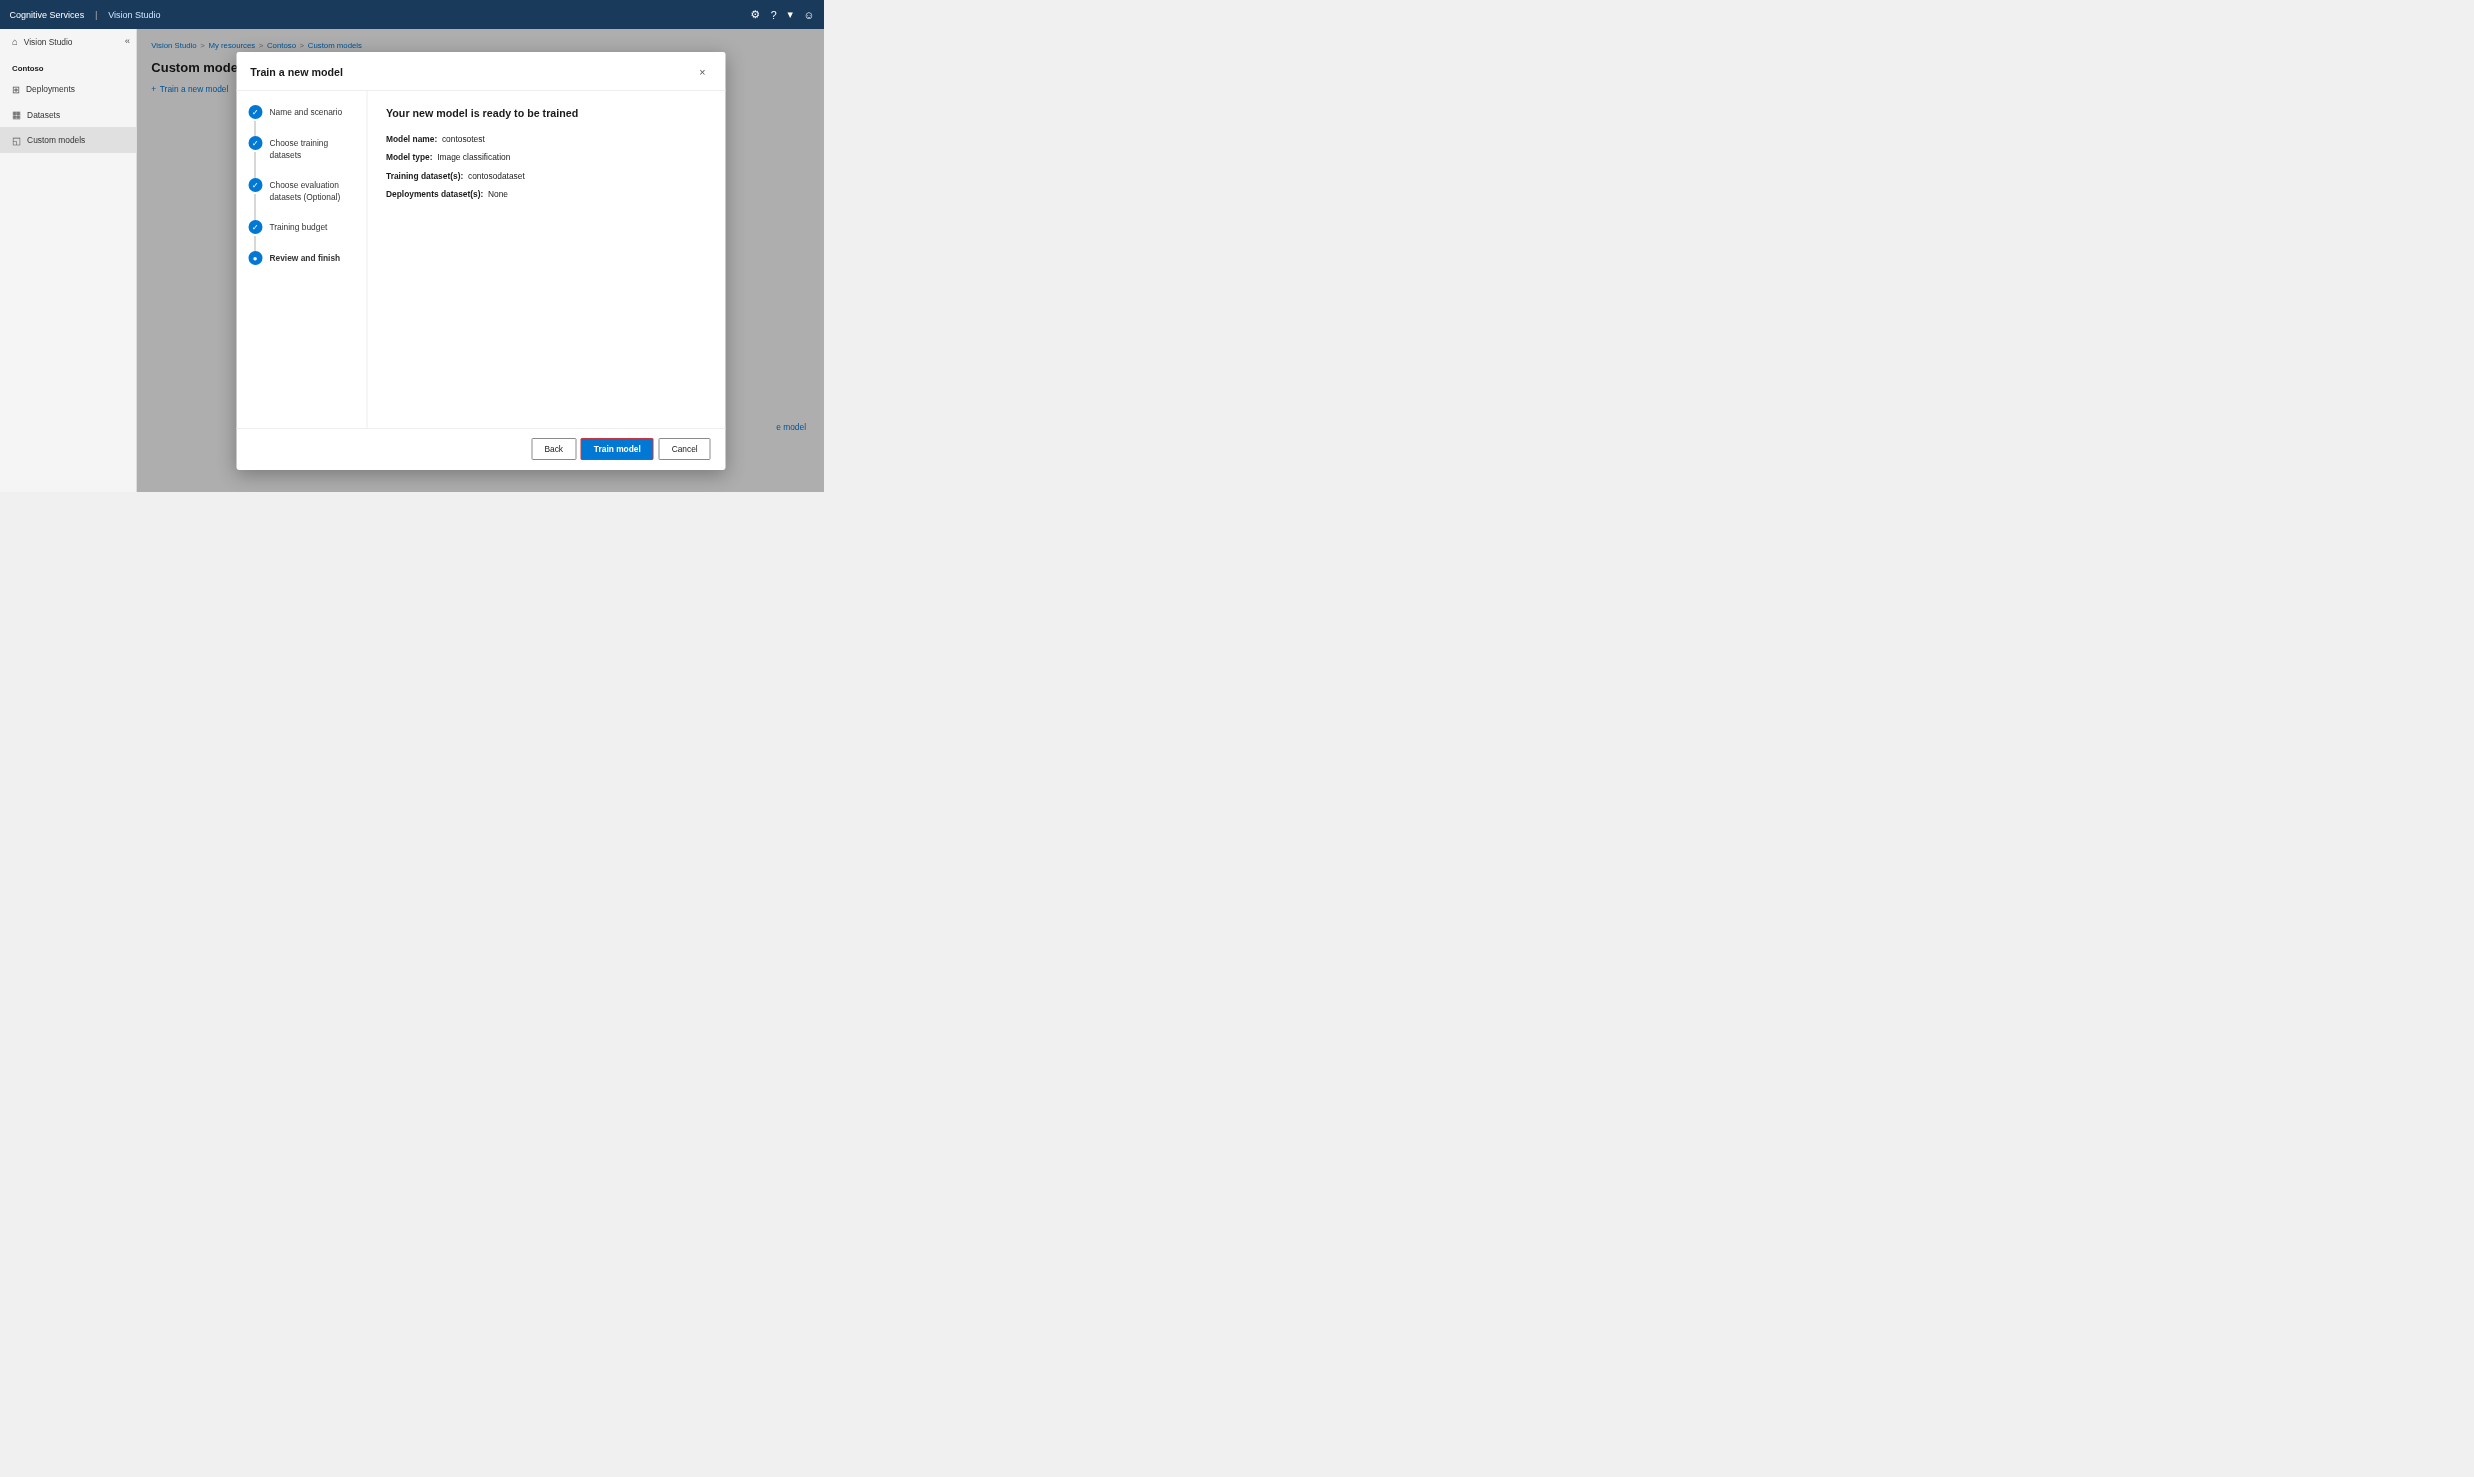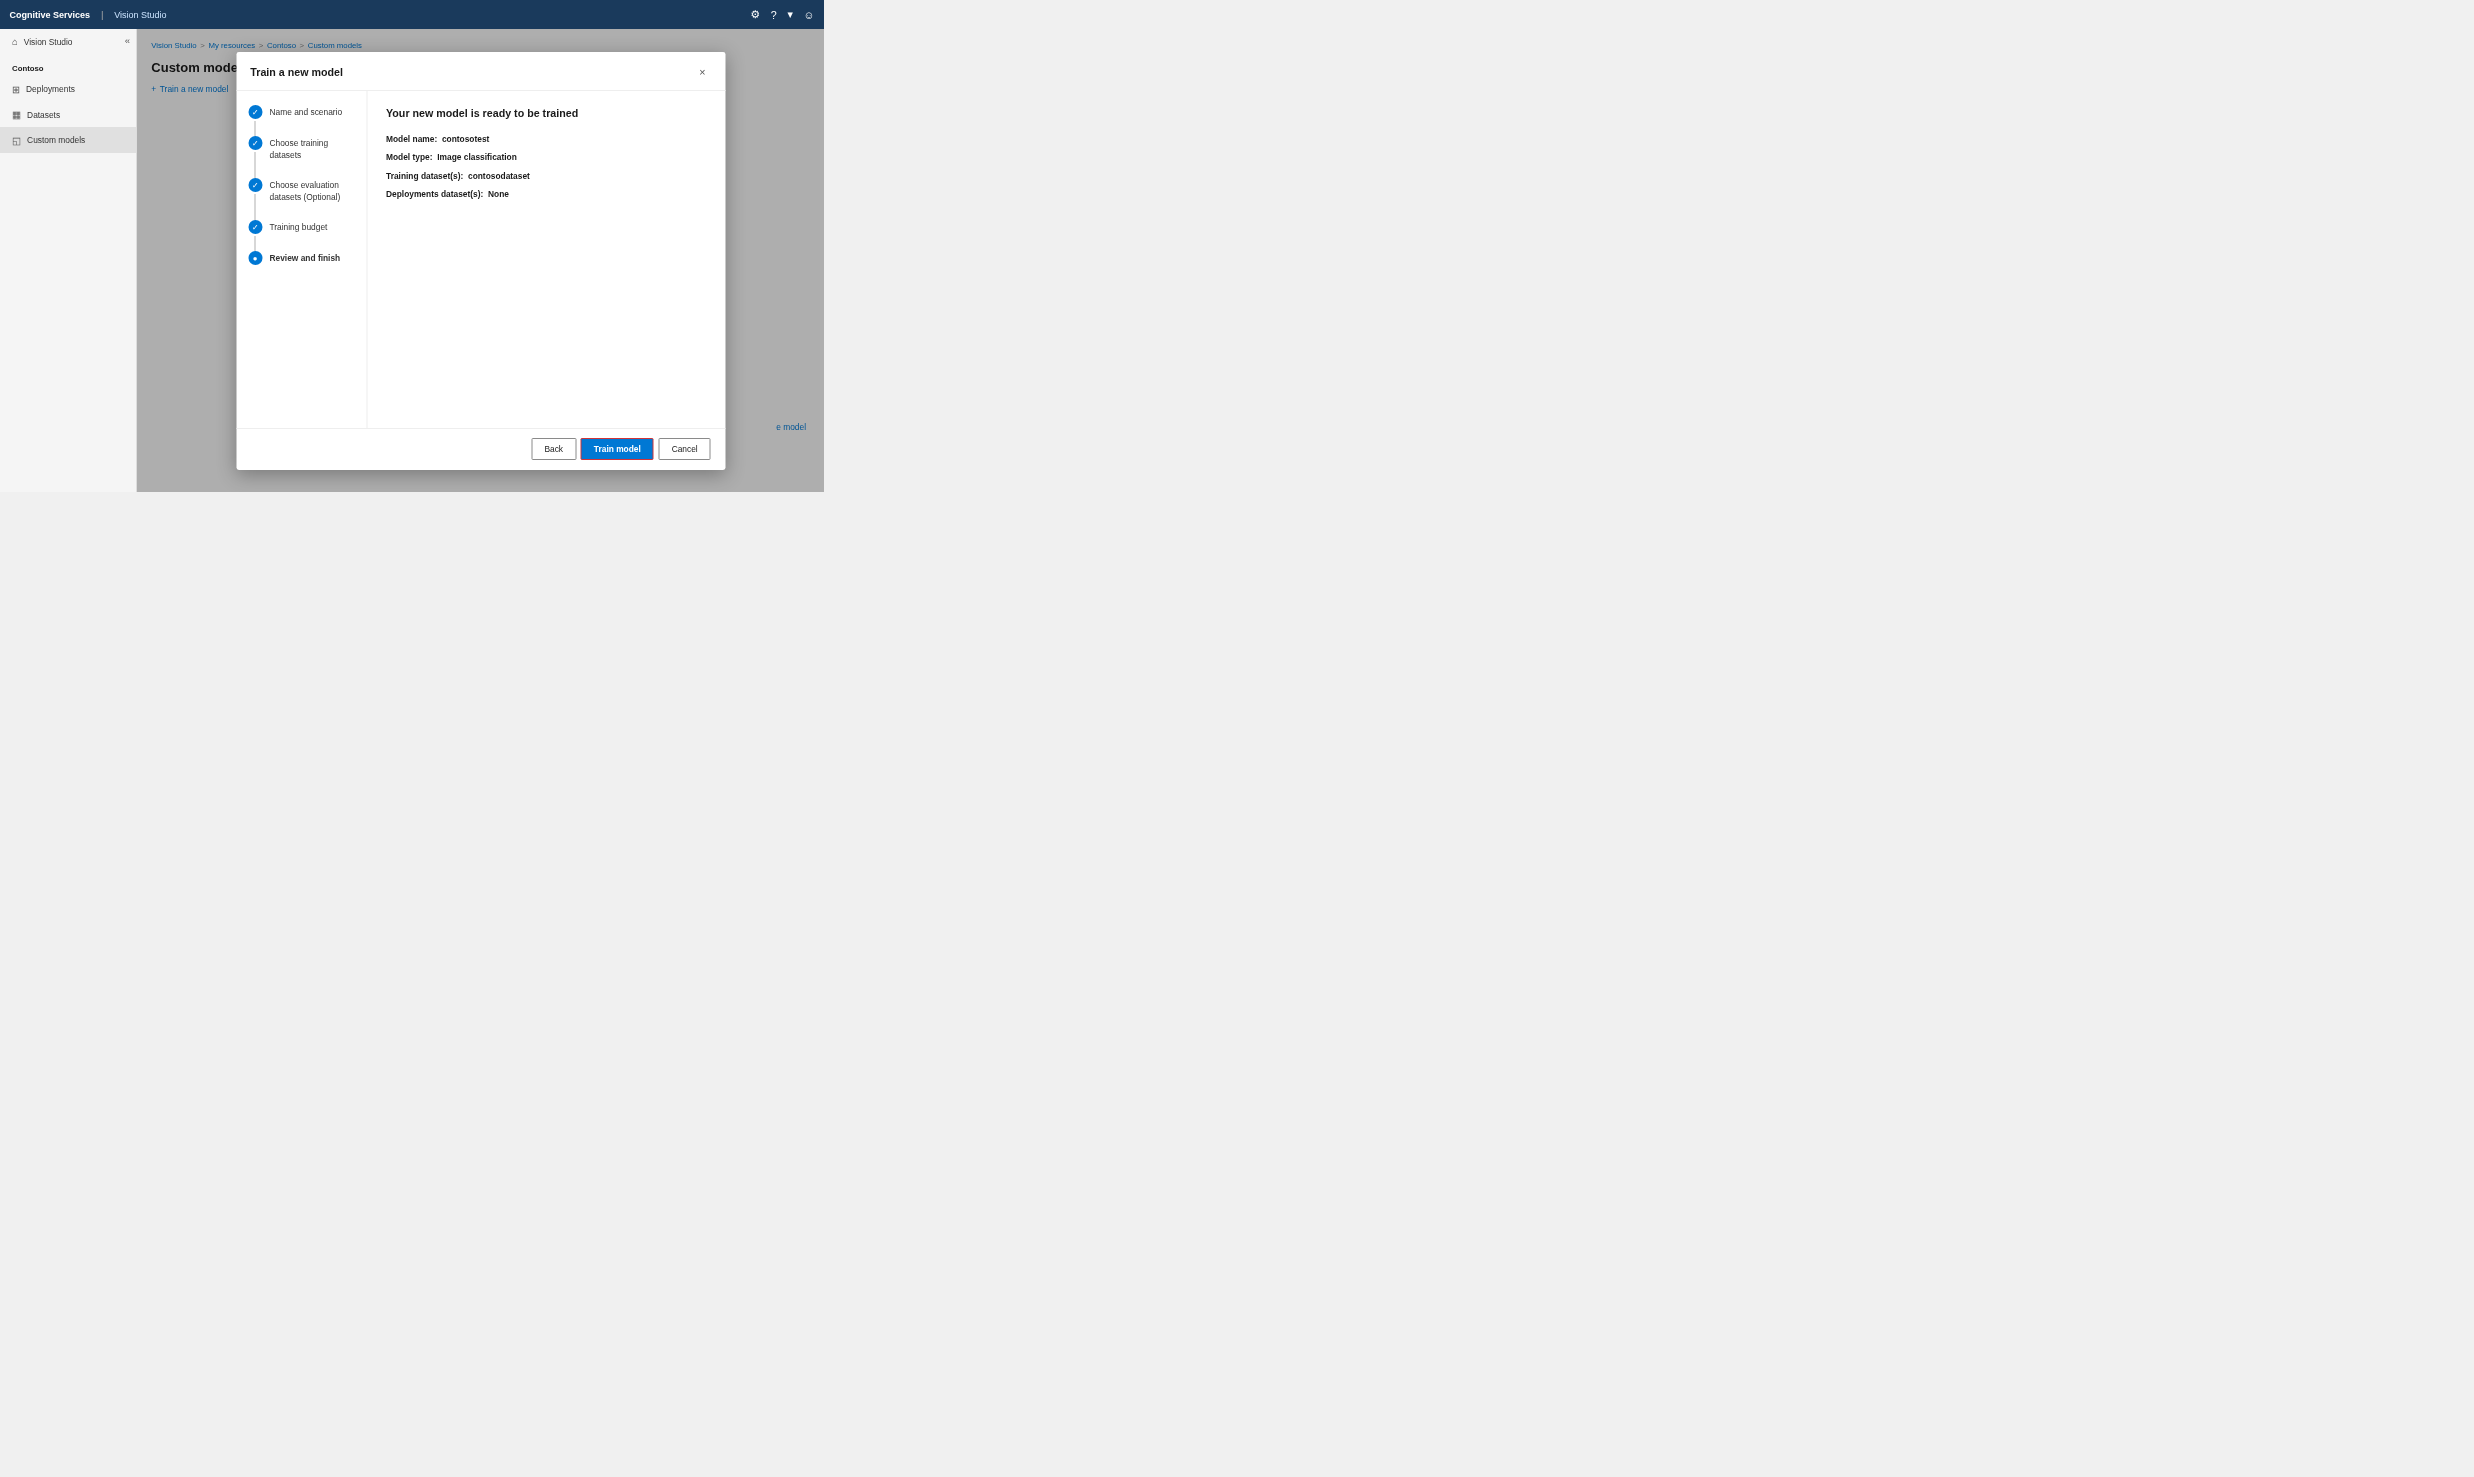--- a/index.html
+++ b/index.html
@@ -23,21 +23,21 @@
       position: relative;
       z-index: 10;
     }
     .topbar-brand {
       display: flex;
       align-items: center;
       gap: 4.8px;
     }
     .topbar-brand-name {
       font-size: 9px;
-      font-weight: 700;
+      font-weight: 400;
       color: white;
     }
     .topbar-divider {
       color: #aaa;
       margin: 0 6px;
       font-size: 9.6px;
     }
     .topbar-app-name {
       font-size: 9px;
       color: #cce4ff;
@@ -278,21 +278,21 @@
     .review-field {
       margin-bottom: 8.4px;
       font-size: 8.4px;
       color: #1a1a1a;
     }
     .review-field-label {
       font-weight: 700;
       display: inline;
     }
     .review-field-value {
-      font-weight: 700;
+      font-weight: 400;
       display: inline;
       margin-left: 2.4px;
       margin-top: 20px;
     }
 
     
     .modal-footer {
       display: flex;
       align-items: center;
       justify-content: flex-end;

